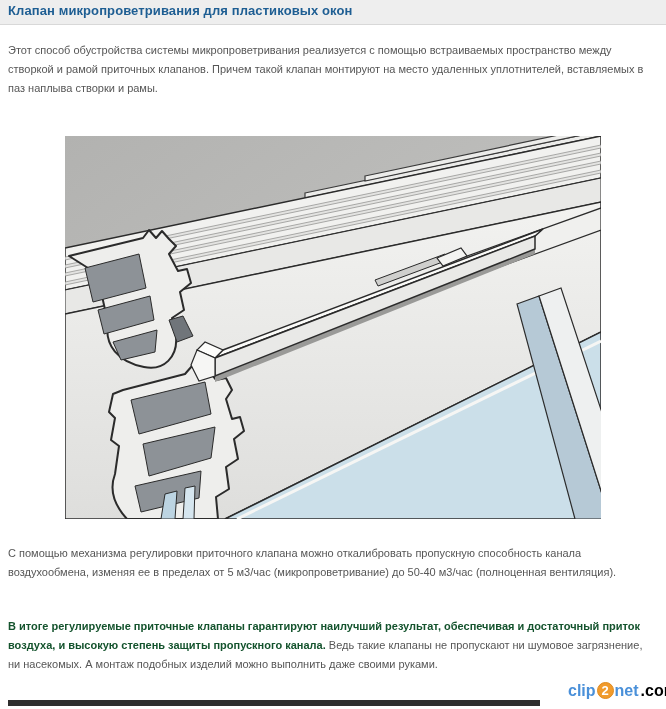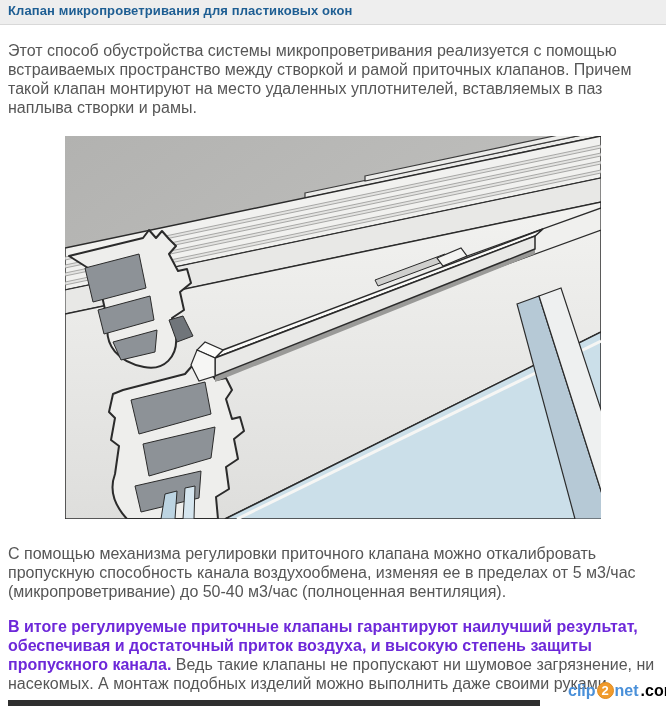--- a/index.html
+++ b/index.html
@@ -14,26 +14,26 @@
     position:absolute;top:0;left:0;width:666px;height:25px;
     background:#eeeeee;border-bottom:1px solid #d8d8d8;box-sizing:border-box;
   }
   .heading-text{
     position:absolute;left:8px;top:3px;
     font-size:13px;font-weight:bold;color:#1e5e93;
     letter-spacing:0.1px;white-space:nowrap;
   }
   .para{
     position:absolute;left:8px;width:648px;
-    font-size:16px;line-height:19px;color:#565656;
+    font-size:11px;line-height:19px;color:#565656;
   }
   .para-1{top:41px;}
   .para-2{top:544px;}
   .para-3{top:617px;}
-  .para-3 .bold-lead{font-weight:bold;color:#6d28d9;}
+  .para-3 .bold-lead{font-weight:bold;color:#14532d;}
   .figure{
     position:absolute;left:65px;top:136px;width:536px;height:383px;
   }
   .figure svg{display:block;}
   .watermark{
     position:absolute;left:568px;top:681px;height:19px;
     display:flex;align-items:center;
     font-weight:bold;font-size:16px;line-height:19px;
     user-select:none;
   }

